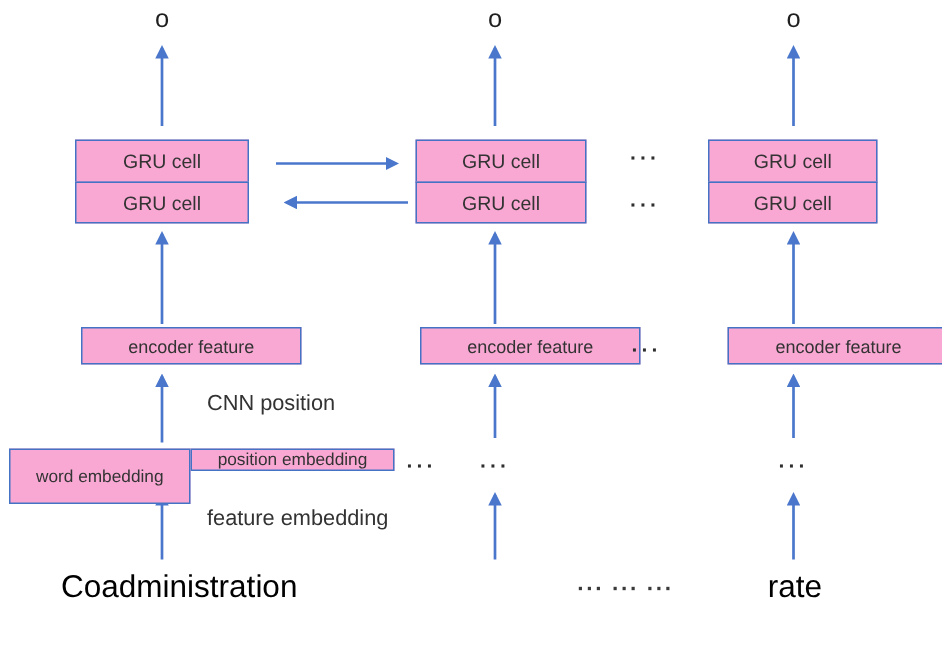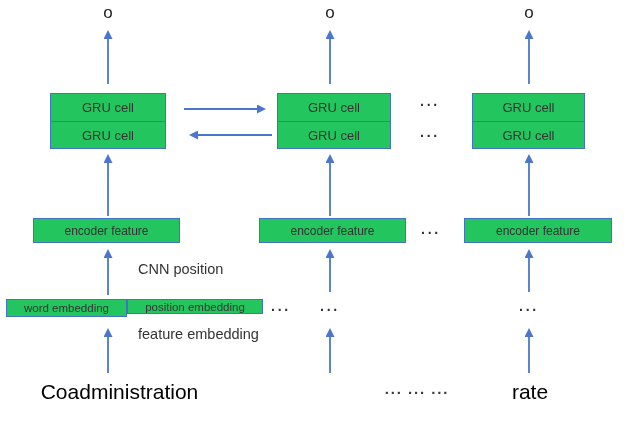--- a/index.html
+++ b/index.html
@@ -24,28 +24,28 @@
     stroke: var(--arrow, #4a77cc);
     stroke-width: 1.8;
   }
   .arrowhead-path {
     fill: var(--arrow, #4a77cc);
   }
   .box {
     position: absolute;
     box-sizing: border-box;
     border: 1.6px solid var(--box-border, #4472c4);
-    background: #22c55e;
+    background: #f9a8d4;
     display: flex;
     align-items: center;
     justify-content: center;
     color: var(--text, #333333);
   }
   .gru  { font-size: 13px; }
-  .enc  { font-size: 12px; }
+  .enc  { font-size: 12px; margin-left: 21px; }
   .emb  { font-size: 11.5px; }
   .olabel {
     position: absolute;
     width: 40px;
     text-align: center;
     font-size: 17px;
     color: #1f1f1f;
   }
   .dots {
     position: absolute;
@@ -122,26 +122,26 @@
   <div class="dots" style="left:406px; top:128px;">···</div>
 
   <div class="box enc" style="left:33px;  top:218px; width:147px; height:25px;">encoder feature</div>
   <div class="box enc" style="left:259px; top:218px; width:147px; height:25px;">encoder feature</div>
   <div class="box enc" style="left:464px; top:218px; width:148px; height:25px;">encoder feature</div>
 
   <div class="dots" style="left:407px; top:225px;">···</div>
 
   <div class="flabel" style="left:138px; top:261px;">CNN position</div>
 
-  <div class="box emb" style="left:6px;   top:299px; width:121px; height:18px;">word embedding</div>
+  <div class="box emb" style="left:6px;   top:299px; width:121px; height:37px;">word embedding</div>
   <div class="box emb" style="left:127px; top:299px; width:136px; height:15px;text-align:right;">position embedding</div>
   <div class="dots" style="left:257px; top:302px;">···</div>
 
   <div class="dots" style="left:306px; top:302px;">···</div>
   <div class="dots" style="left:505px; top:302px;">···</div>
 
-  <div class="flabel" style="left:138px; top:326px;">feature embedding</div>
+  <div class="flabel" style="left:138px; top:338px;">feature embedding</div>
 
   <div class="word" style="left:22px;  top:380px; width:195px;">Coadministration</div>
   <div class="sdots" style="left:378px; top:384px; width:78px;">··· ··· ···</div>
   <div class="word" style="left:495px; top:380px; width:70px;">rate</div>
 
 </div>
 
 </body></html>

